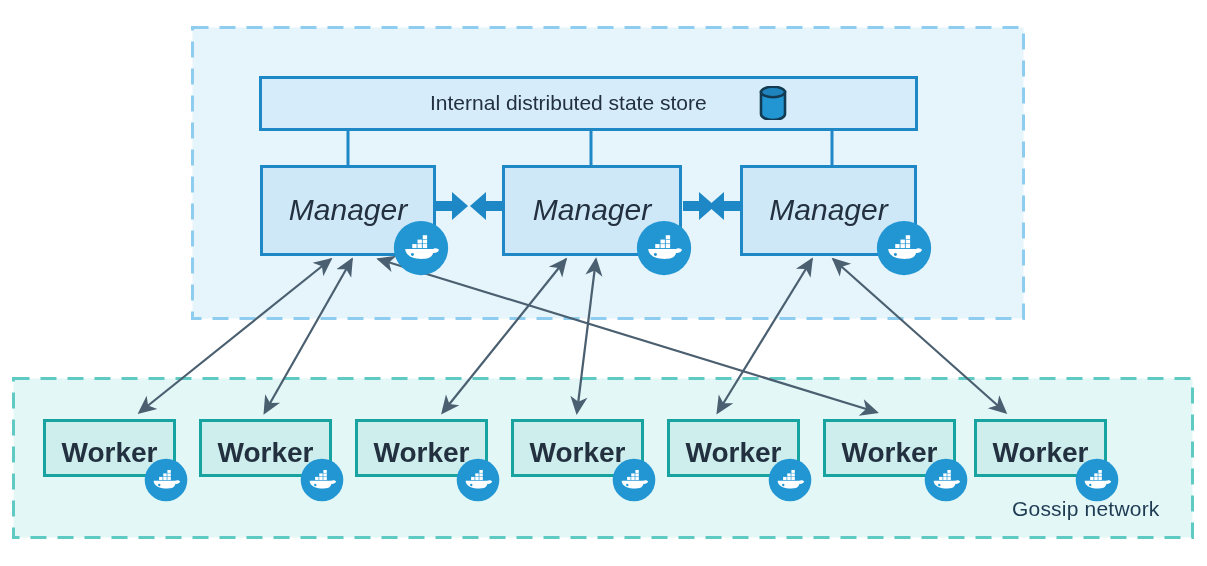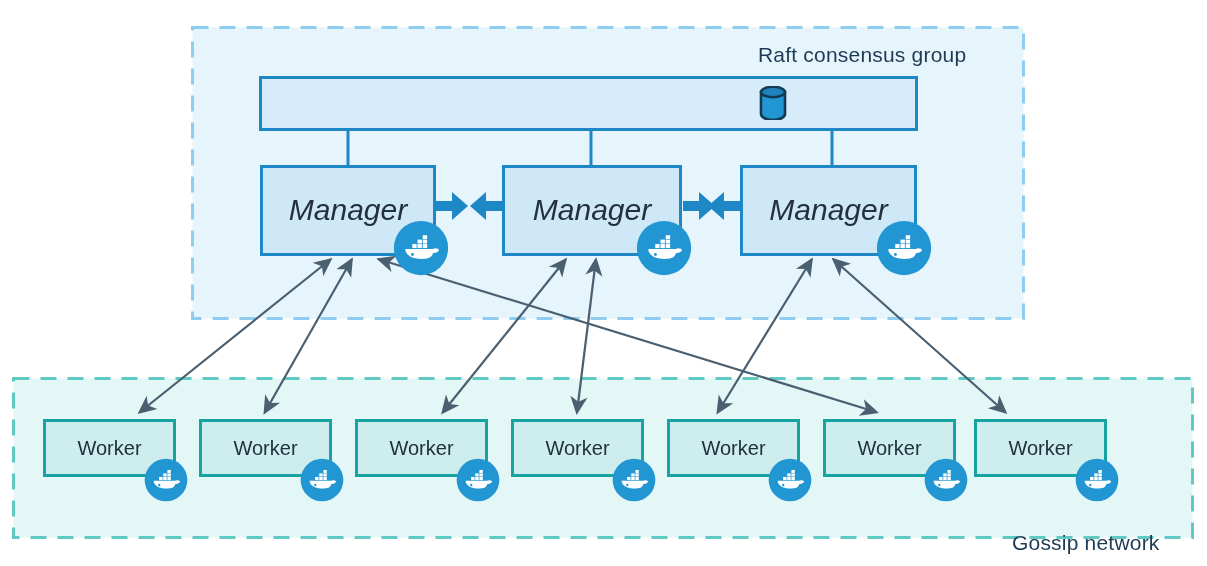--- a/index.html
+++ b/index.html
@@ -34,21 +34,21 @@
   }
   .node-label {
     position: absolute;
     color: #22303f;
     font-family: "Liberation Sans", sans-serif;
     white-space: nowrap;
     text-align: center;
     pointer-events: none;
   }
   .manager-label { font-size: 30px; font-style: italic; }
-  .worker-label  { font-size: 20px; }
+  .worker-label  { font-size: 28px; font-weight: bold; }
   .store-label   { font-size: 21px; }
   .whale {
     position: absolute;
     width: 56px;
     height: 56px;
   }
   .whale.small { width: 44px; height: 44px; }
   .db-icon { position: absolute; width: 28px; height: 34px; }
 </style>
 </head>
@@ -103,23 +103,23 @@
       <line x1="140" y1="412" x2="331" y2="259" marker-start="url(#grayTail)" marker-end="url(#grayHead)"></line>
       <line x1="265" y1="412" x2="352" y2="259" marker-start="url(#grayTail)" marker-end="url(#grayHead)"></line>
       <line x1="443" y1="412" x2="566" y2="259" marker-start="url(#grayTail)" marker-end="url(#grayHead)"></line>
       <line x1="577" y1="412" x2="596" y2="259" marker-start="url(#grayTail)" marker-end="url(#grayHead)"></line>
       <line x1="718" y1="412" x2="812" y2="259" marker-start="url(#grayTail)" marker-end="url(#grayHead)"></line>
       <line x1="876" y1="412" x2="378" y2="259" marker-start="url(#grayTail)" marker-end="url(#grayHead)"></line>
       <line x1="1005" y1="412" x2="833" y2="259" marker-start="url(#grayTail)" marker-end="url(#grayHead)"></line>
     </g>
   </svg>
 
-  <div class="group-label" style="left:758px; top:43px;">Raft consensus group</div>
-  <div class="group-label" style="left:1012px; top:497px;margin-top:34px;">Gossip network</div>
-
+  <div class="group-label" style="left:1012px; top:497px;">Gossip network</div>
+
+  <div class="node-label store-label" style="left:430px; top:91px;">Internal distributed state store</div>
 
   <svg class="db-icon" style="left:759px; top:86px;" viewBox="0 0 28 34">
     <path d="M2,6 L2,28 a12,6 0 0 0 24,0 L26,6 Z" fill="#2196d3" stroke="#123a52" stroke-width="2.6"></path>
     <ellipse cx="14" cy="6" rx="12" ry="5.2" fill="#1f84bd" stroke="#123a52" stroke-width="2.6"></ellipse>
   </svg>
 
   <div class="node-label manager-label" style="left:262px; top:193px; width:172px;">Manager</div>
   <div class="node-label manager-label" style="left:504px; top:193px; width:176px;">Manager</div>
   <div class="node-label manager-label" style="left:742px; top:193px; width:173px;">Manager</div>
 

